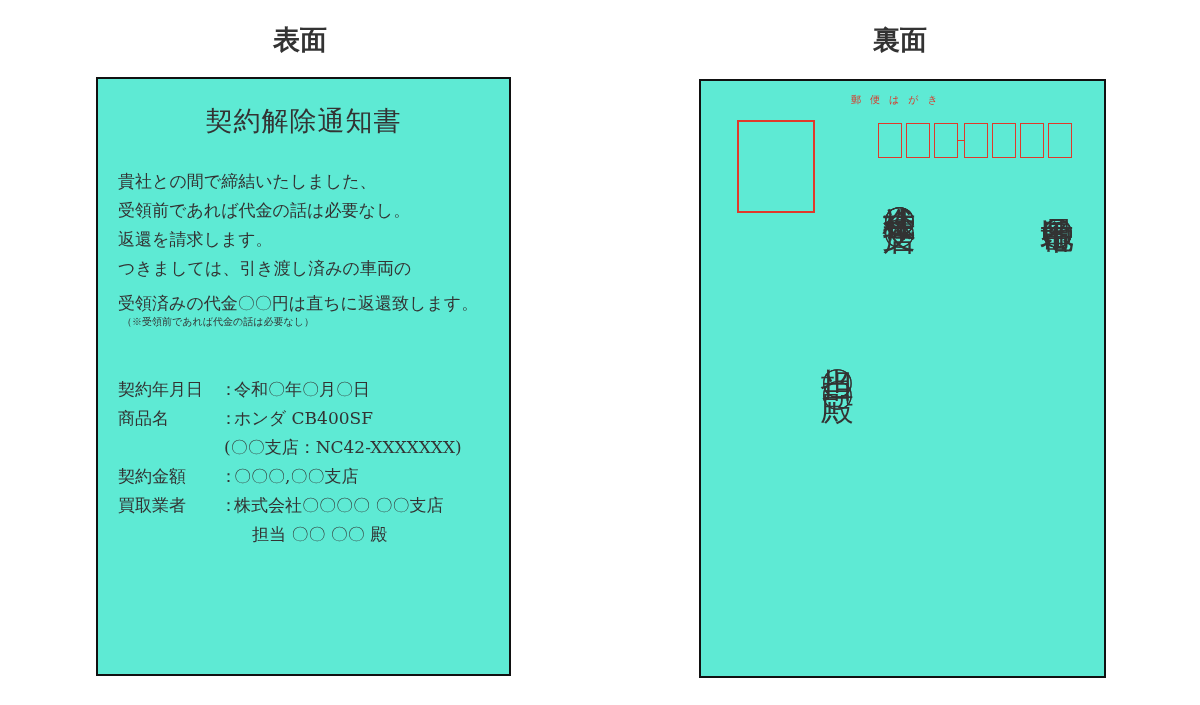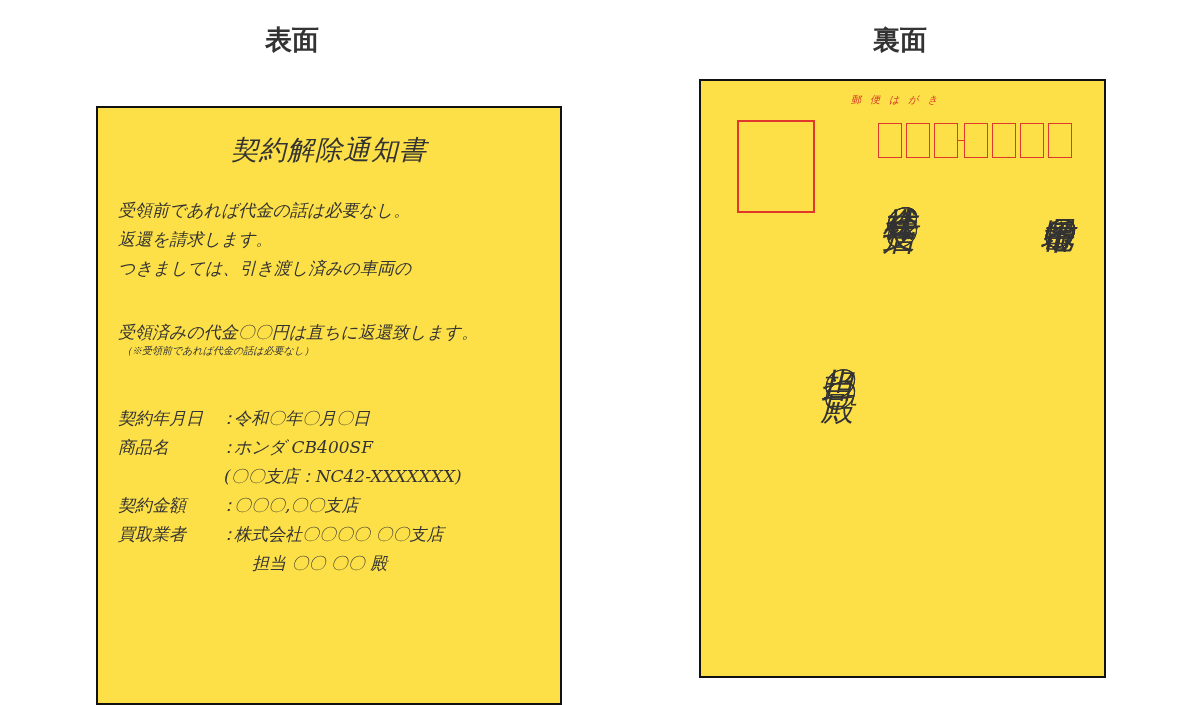--- a/index.html
+++ b/index.html
@@ -1,24 +1,24 @@
 <!DOCTYPE html>
 <html><head>
   <meta charset="utf-8">
   <style>
     html, body { margin:0; padding:0; background:#ffffff; }
     body { width:1200px; height:705px; position:relative; overflow:hidden;
            font-family:"DejaVu Serif", "Liberation Serif", serif; color:#333333; }
     .side-title { position:absolute; top:22px; font-family:"DejaVu Sans", sans-serif;
                   font-weight:bold; font-size:27px; color:#333; text-align:center; width:200px; }
-    #front-title { left:192px; }
+    #front-title { left:200px; }
     #back-title { left:800px; }
 
-    .card { position:absolute; background:#fde047; border:2px solid #111; box-sizing:border-box;font-style:italic; }
-    #front-card { left:96px; top:77px; width:466px; height:599px;margin-top:29px; }
+    .card { position:absolute; background:#5eead4; border:2px solid #111; box-sizing:border-box; }
+    #front-card { left:96px; top:77px; width:415px; height:599px; }
     #back-card { left:699px; top:79px; width:407px; height:599px; }
 
     .doc-heading { position:absolute; left:0; width:100%; top:24px; text-align:center;
                    font-size:27px; color:#333; letter-spacing:1px; }
     .para { position:absolute; left:20px; font-size:17px; line-height:29px; color:#333; white-space:nowrap; }
     #para1 { top:88px; }
     #para2 { top:213px; line-height:22px; }
     .note { font-size:10px; display:block; line-height:16px; padding-left:4px; }
 
     .detail-table { position:absolute; left:20px; top:296px; font-size:17px; color:#333; }
@@ -50,20 +50,21 @@
 </head>
 <body>
 
 <div id="front-title" class="side-title">表面</div>
 <div id="back-title" class="side-title">裏面</div>
 
 <div id="front-card" class="card">
   <div class="doc-heading">契約解除通知書</div>
 
   <div id="para1" class="para">
+    <div>貴社との間で締結いたしました、</div>
     <div>受領前であれば代金の話は必要なし。</div>
     <div>返還を請求します。</div>
     <div>つきましては、引き渡し済みの車両の</div>
   </div>
 
   <div id="para2" class="para">
     <div>受領済みの代金〇〇円は直ちに返還致します。</div>
     <span class="note">（※受領前であれば代金の話は必要なし）</span>
   </div>
 

